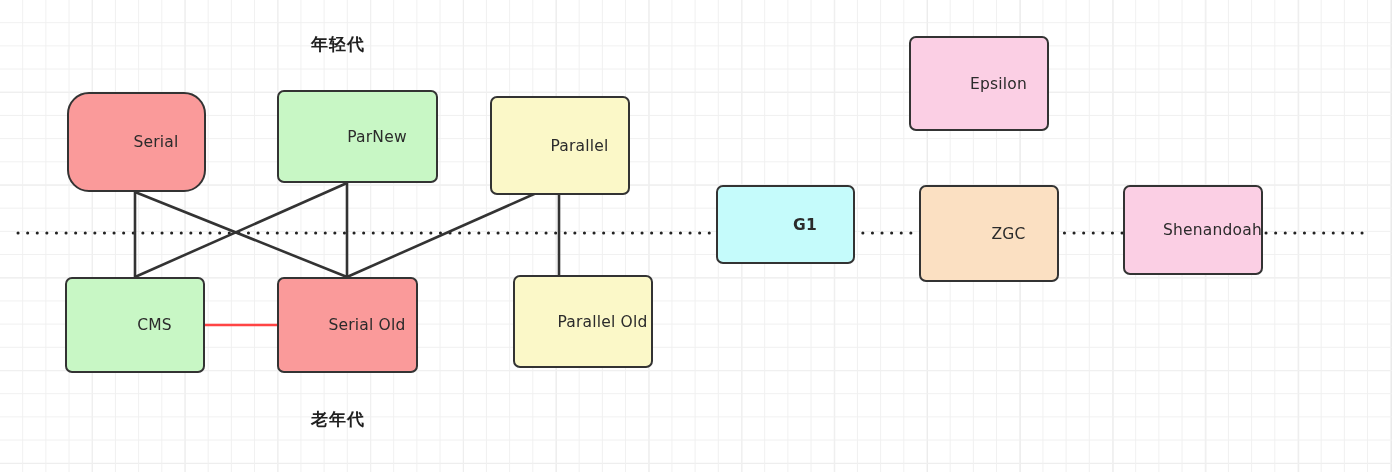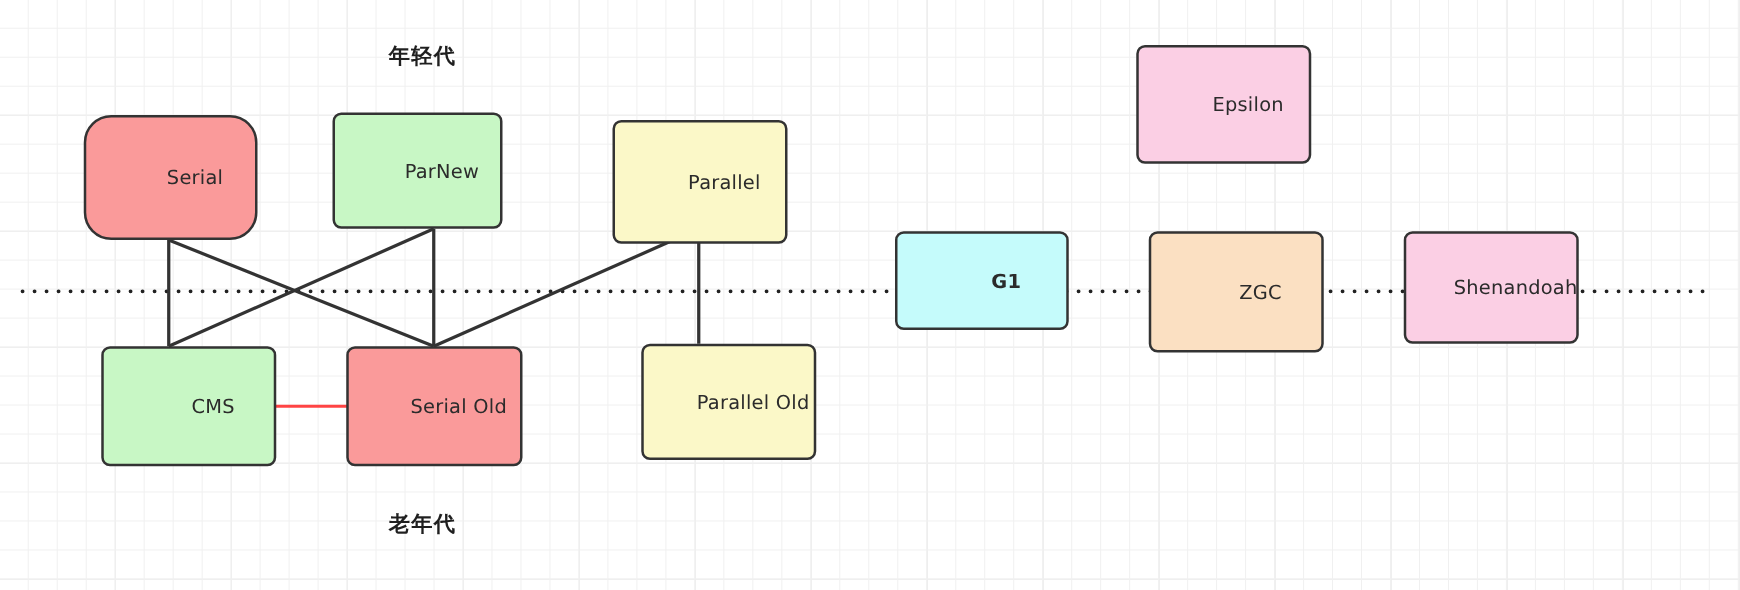--- a/index.html
+++ b/index.html
@@ -86,23 +86,23 @@
     <line x1="559" y1="183" x2="347" y2="277" stroke="#333333" stroke-width="2.6"></line>
 
     <line x1="204" y1="325" x2="279" y2="325" stroke="#ff4444" stroke-width="2.4"></line>
   </svg>
 
   <div class="gen-label" id="label-young" style="left: 311px; top: 33px;">年轻代</div>
 
   <div class="gen-label" id="label-old" style="left: 311px; top: 408px;">老年代</div>
 
   <div class="node" style="left: 67px; top: 92px; width: 139px; height: 100px; background: rgb(250, 154, 154); border-color: rgb(51, 51, 51); border-radius: 22px;">Serial</div>
-  <div class="node" style="left: 266px; top: 90px; width: 136px; height: 93px; background: rgb(200, 247, 197); border-color: rgb(51, 51, 51);">ParNew</div>
+  <div class="node" style="left: 277px; top: 90px; width: 161px; height: 93px; background: rgb(200, 247, 197); border-color: rgb(51, 51, 51);">ParNew</div>
   <div class="node" style="left: 490px; top: 96px; width: 140px; height: 99px; background: rgb(251, 248, 200); border-color: rgb(51, 51, 51);">Parallel</div>
-  <div class="node" style="left: 65px; top: 277px; width: 140px; height: 96px; background: rgb(200, 247, 197); border-color: rgb(51, 51, 51); margin-left: 16px;">CMS</div>
+  <div class="node" style="left: 65px; top: 277px; width: 140px; height: 96px; background: rgb(200, 247, 197); border-color: rgb(51, 51, 51);">CMS</div>
   <div class="node" style="left: 277px; top: 277px; width: 141px; height: 96px; background: rgb(250, 154, 154); border-color: rgb(51, 51, 51);">Serial Old</div>
   <div class="node" style="left: 490px; top: 275px; width: 140px; height: 93px; background: rgb(251, 248, 200); border-color: rgb(51, 51, 51); margin-left: 23px;">Parallel Old</div>
   <div class="node" style="left: 909px; top: 36px; width: 140px; height: 95px; background: rgb(251, 207, 228); border-color: rgb(51, 51, 51);">Epsilon</div>
   <div class="node" style="left: 716px; top: 185px; width: 139px; height: 79px; background: rgb(197, 251, 251); border-color: rgb(51, 51, 51); font-weight: bold;">G1</div>
   <div class="node" style="left: 919px; top: 185px; width: 140px; height: 97px; background: rgb(251, 224, 194); border-color: rgb(51, 51, 51); text-align: center;">ZGC</div>
   <div class="node" style="left: 1123px; top: 185px; width: 140px; height: 90px; background: rgb(251, 207, 228); border-color: rgb(51, 51, 51);">Shenandoah</div>
 
 </div>
 
 </body></html>

